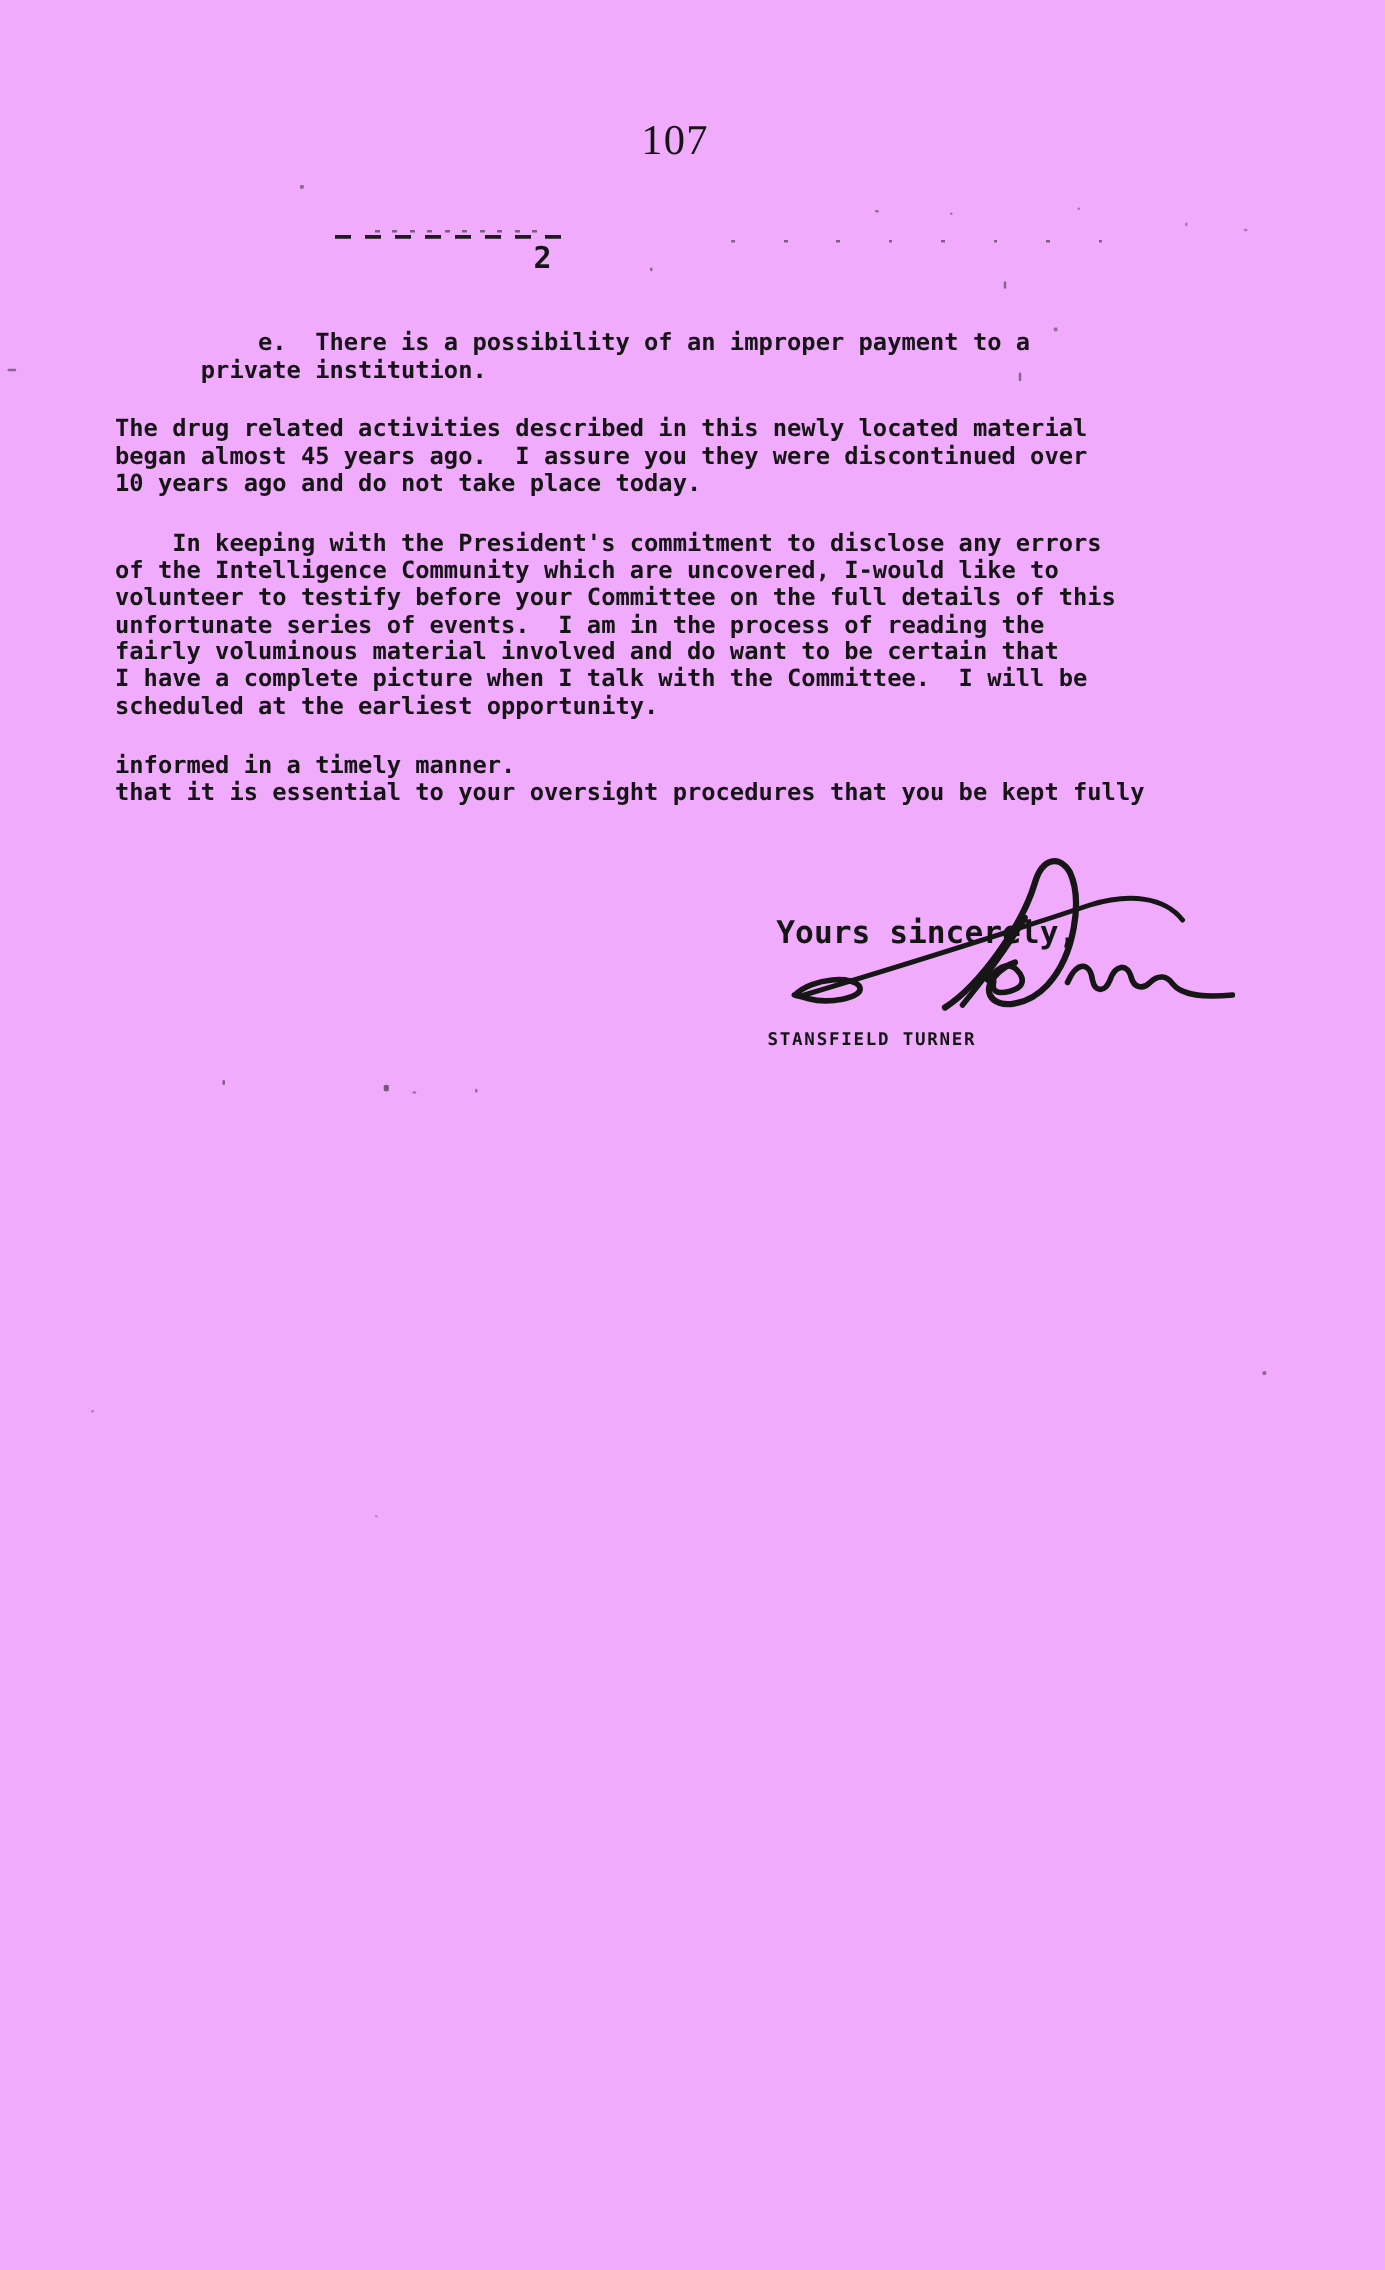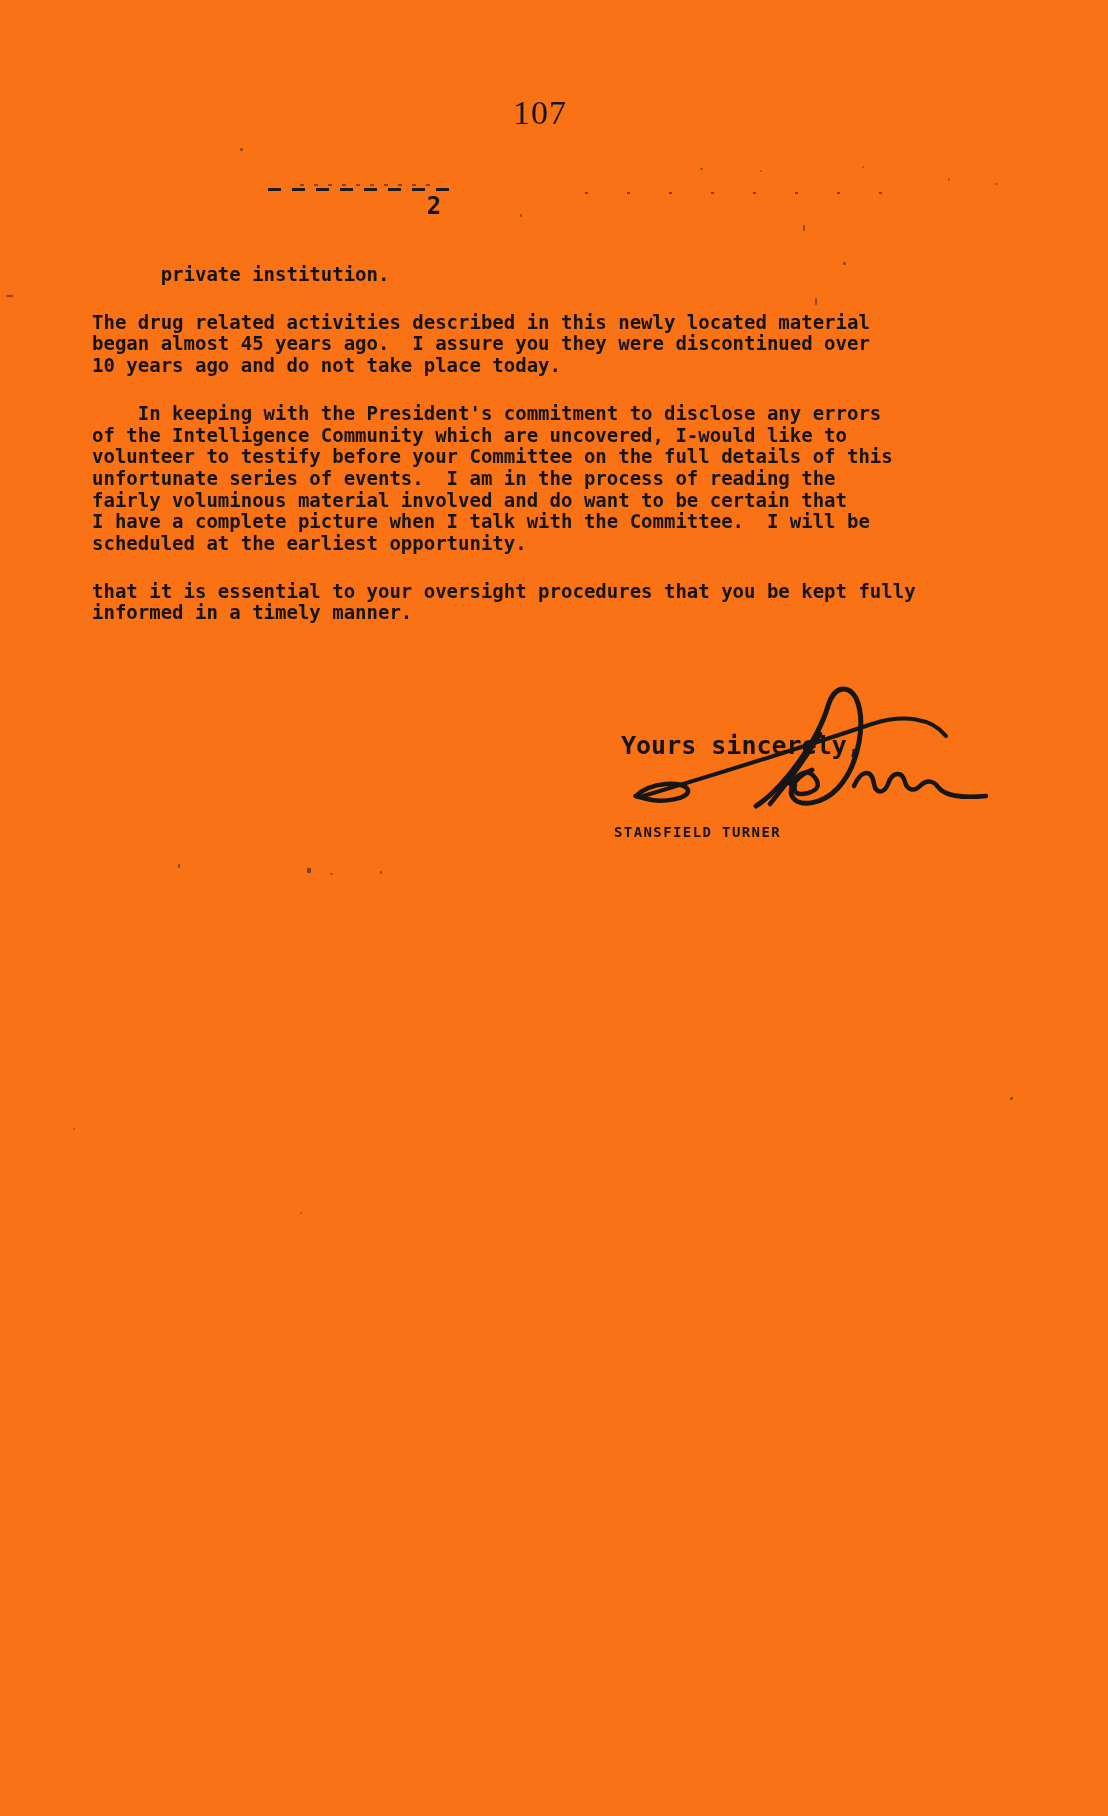--- a/index.html
+++ b/index.html
@@ -1,21 +1,21 @@
 <!DOCTYPE html>
 <html><head>
 <meta charset="utf-8">
 <title>107</title>
 <style>
   html,body{margin:0;padding:0;background:#e8e8e8;}
   #page{
     position:relative;
     width:1108px;height:1816px;
     margin:0 auto;
-    background:#f97316;
+    background:#f0abfc;
     overflow:hidden;
     font-family:"DejaVu Sans Mono", monospace;
     color:#151515;
   }
   
   .page-number{
     position:absolute; left:480px; top:94px; width:120px;
     text-align:center;
     font-family:"Liberation Serif", serif;
     font-size:34px; font-weight:500; letter-spacing:1px;
@@ -68,39 +68,40 @@
   <div class="page-number">107</div>
 
   <div class="artifact-dashes"></div>
   <div class="artifact-dashes-2"></div>
   <div class="artifact-dots"></div>
 
   <div class="section-number">2</div>
 
   <div class="letter-body">
     <div class="para">
+      <div class="line">          e.  There is a possibility of an improper payment to a</div>
       <div class="line">      private institution.</div>
     </div>
     <div class="para">
       <div class="line">The drug related activities described in this newly located material</div>
       <div class="line">began almost 45 years ago.  I assure you they were discontinued over</div>
       <div class="line">10 years ago and do not take place today.</div>
     </div>
     <div class="para">
       <div class="line">    In keeping with the President's commitment to disclose any errors</div>
       <div class="line">of the Intelligence Community which are uncovered, I-would like to</div>
       <div class="line">volunteer to testify before your Committee on the full details of this</div>
       <div class="line">unfortunate series of events.  I am in the process of reading the</div>
       <div class="line">fairly voluminous material involved and do want to be certain that</div>
       <div class="line">I have a complete picture when I talk with the Committee.  I will be</div>
       <div class="line">scheduled at the earliest opportunity.</div>
     </div>
     <div class="para">
+      <div class="line">informed in a timely manner.</div>
       <div class="line">that it is essential to your oversight procedures that you be kept fully</div>
-      <div class="line">informed in a timely manner.</div>
     </div>
   </div>
 
   <div class="closing-line">Yours sincerely,</div>
 
   <svg class="signature" viewBox="0 0 368 148" fill="none" stroke="#161616" stroke-linecap="round" stroke-linejoin="round">
 
     <path stroke-width="4.5" d="M16,120 C30,106 64,104 68,114 C70,123 42,127 27,123 C17,120 14,120 16,120"></path>
     <path stroke-width="4" d="M20,121 C90,100 180,72 252,48 C284,38 312,42 326,60"></path>
 

